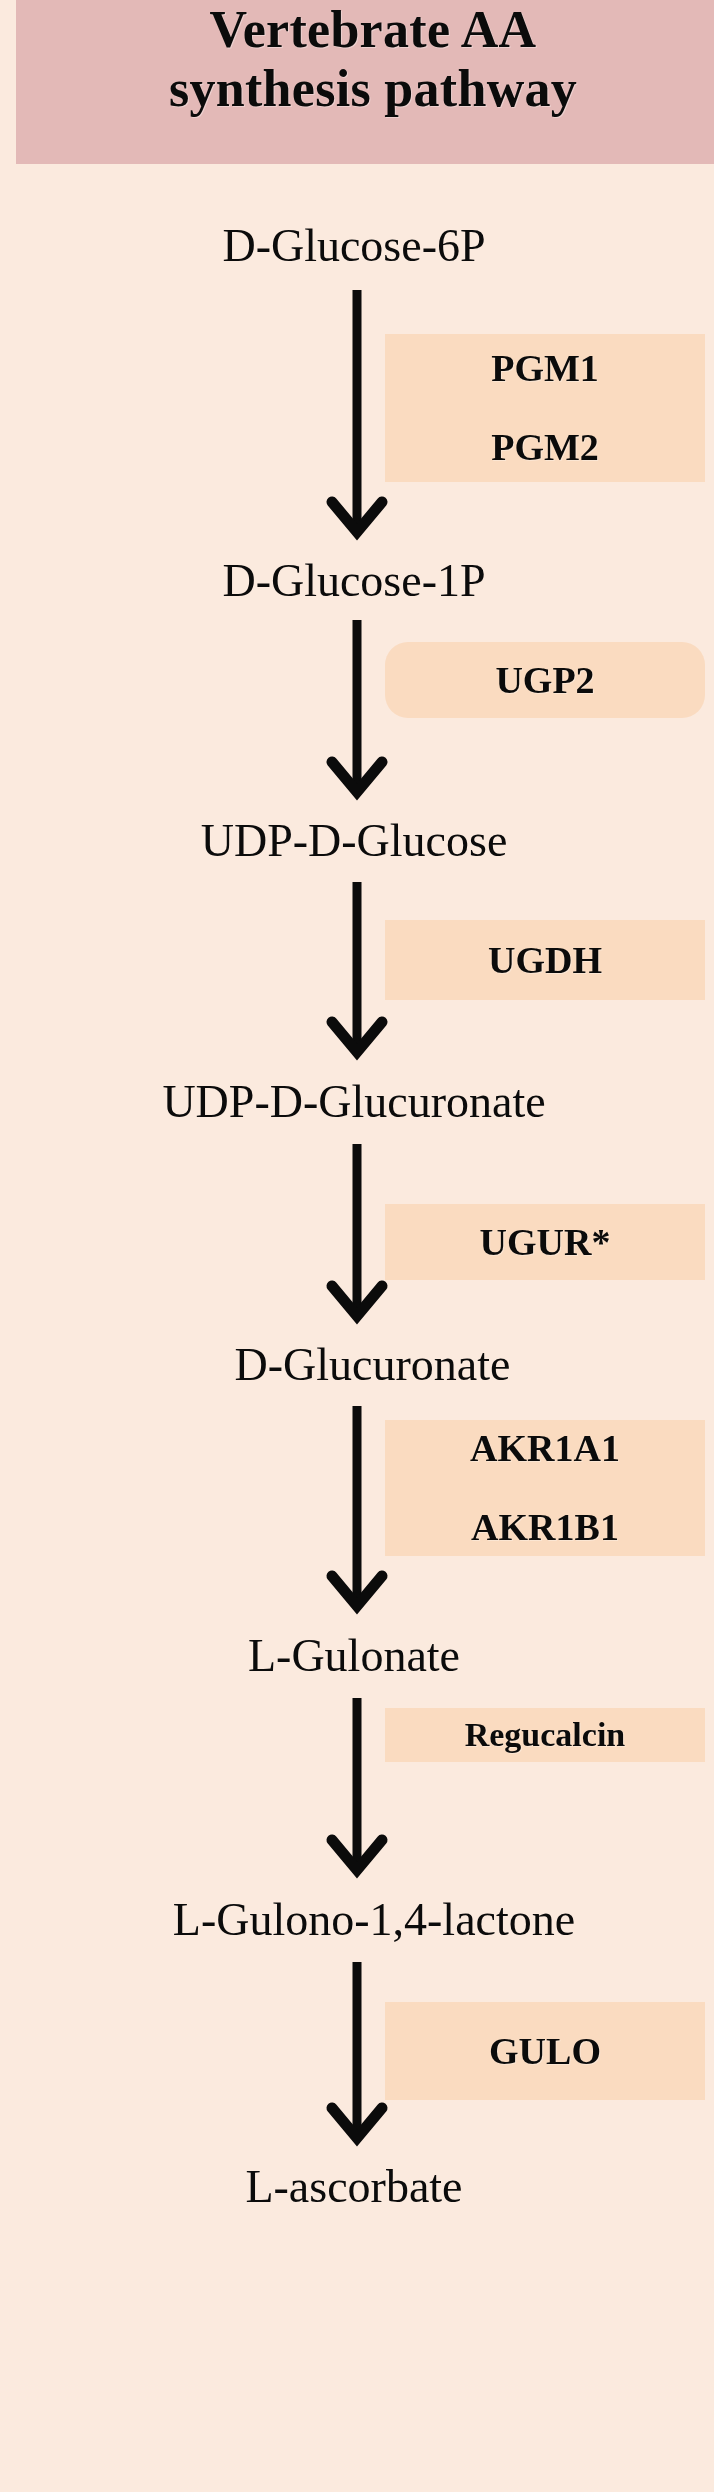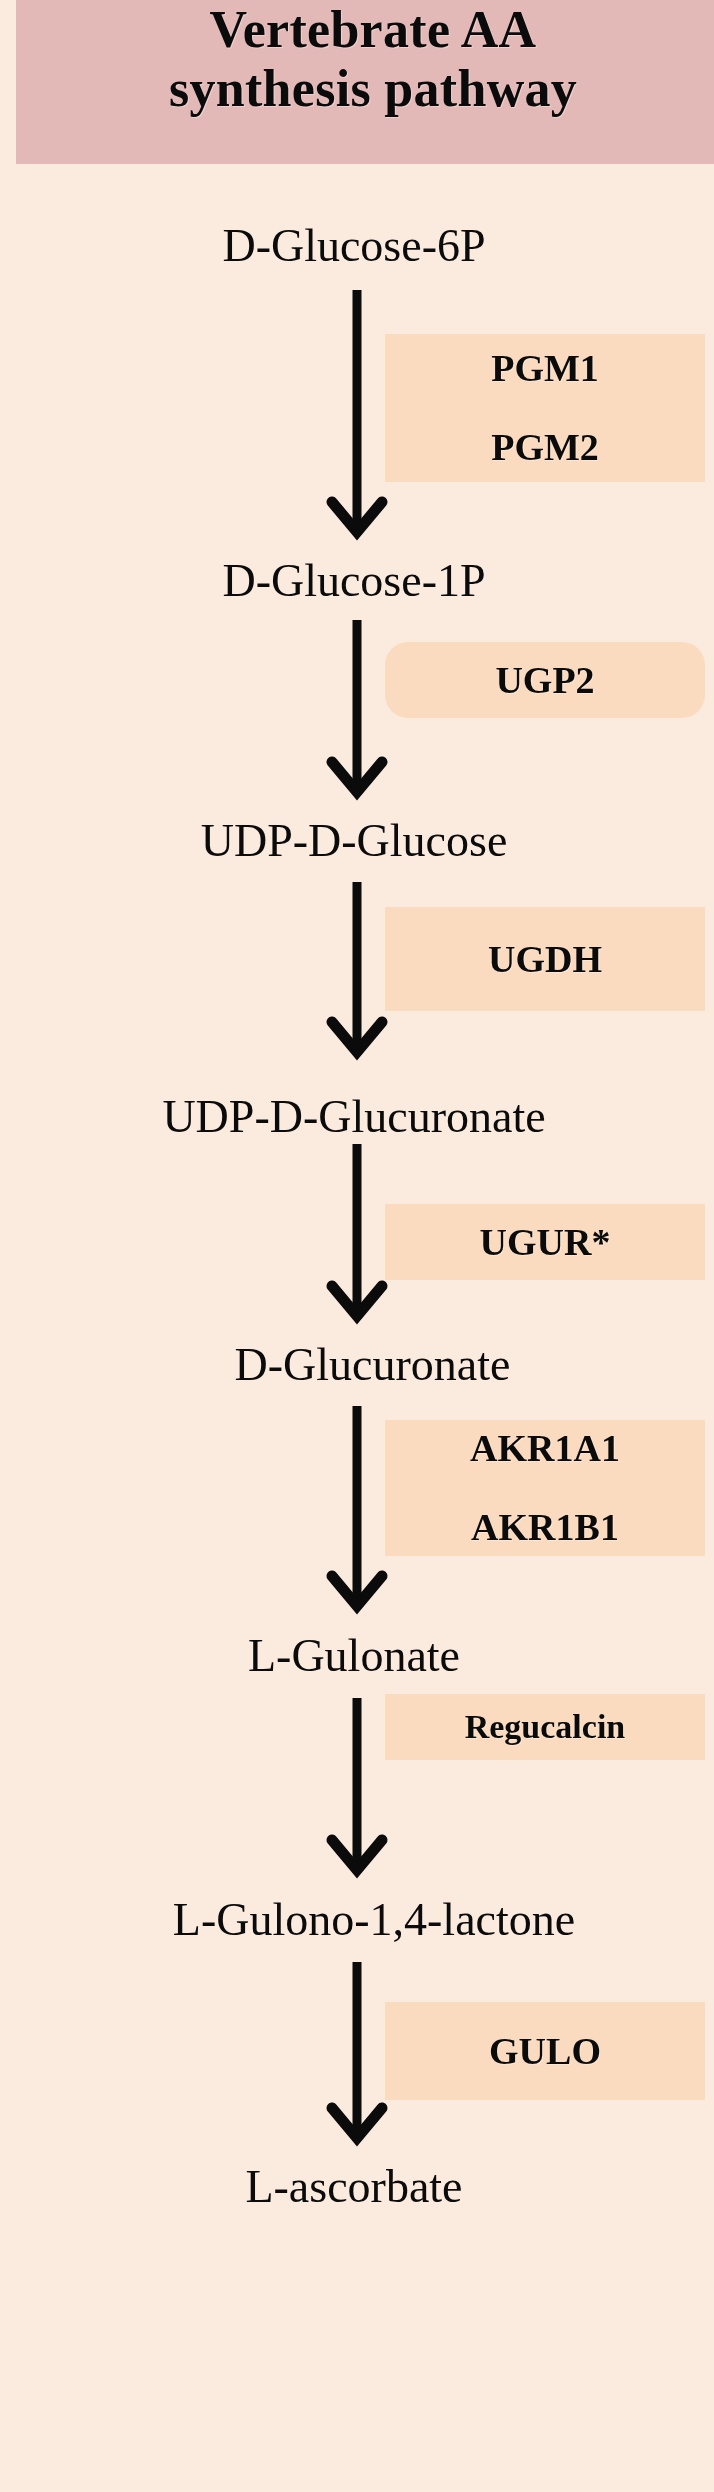--- a/index.html
+++ b/index.html
@@ -148,26 +148,26 @@
 
     <div class="metabolite" style="height:74px;">
       <span>UDP-D-Glucose</span>
     </div>
 
     <div class="step" style="height:186px;">
       <svg class="arrow" viewBox="0 0 714 186" preserveAspectRatio="none">
         <line x1="357" y1="4" x2="357" y2="166" stroke="#0b0b0b" stroke-width="9"></line>
         <polyline points="332,144 357,174 382,144" fill="none" stroke="#0b0b0b" stroke-width="11" stroke-linecap="round" stroke-linejoin="miter"></polyline>
       </svg>
-      <div class="enzyme-box" style="top:29px;height:104px;">
+      <div class="enzyme-box" style="top:42px;height:80px;">
         <div class="enzyme-label">UGDH</div>
       </div>
     </div>
 
-    <div class="metabolite" style="height:76px;align-items:flex-end;">
+    <div class="metabolite" style="height:76px;">
       <span>UDP-D-Glucuronate</span>
     </div>
 
     <div class="step" style="height:188px;">
       <svg class="arrow" viewBox="0 0 714 188" preserveAspectRatio="none">
         <line x1="357" y1="4" x2="357" y2="168" stroke="#0b0b0b" stroke-width="9"></line>
         <polyline points="332,146 357,176 382,146" fill="none" stroke="#0b0b0b" stroke-width="11" stroke-linecap="round" stroke-linejoin="miter"></polyline>
       </svg>
       <div class="enzyme-box" style="top:44px;height:76px;margin-top:20px;">
         <div class="enzyme-label">UGUR*</div>
@@ -191,21 +191,21 @@
 
     <div class="metabolite" style="height:76px;">
       <span>L-Gulonate</span>
     </div>
 
     <div class="step" style="height:188px;">
       <svg class="arrow" viewBox="0 0 714 188" preserveAspectRatio="none">
         <line x1="357" y1="4" x2="357" y2="168" stroke="#0b0b0b" stroke-width="9"></line>
         <polyline points="332,146 357,176 382,146" fill="none" stroke="#0b0b0b" stroke-width="11" stroke-linecap="round" stroke-linejoin="miter"></polyline>
       </svg>
-      <div class="enzyme-box" style="top:0;height:66px;">
+      <div class="enzyme-box" style="top:14px;height:54px;">
         <div class="enzyme-label small">Regucalcin</div>
       </div>
     </div>
 
     <div class="metabolite" style="height:76px;padding-left:40px;">
       <span>L-Gulono-1,4-lactone</span>
     </div>
 
     <div class="step" style="height:192px;">
       <svg class="arrow" viewBox="0 0 714 192" preserveAspectRatio="none">

